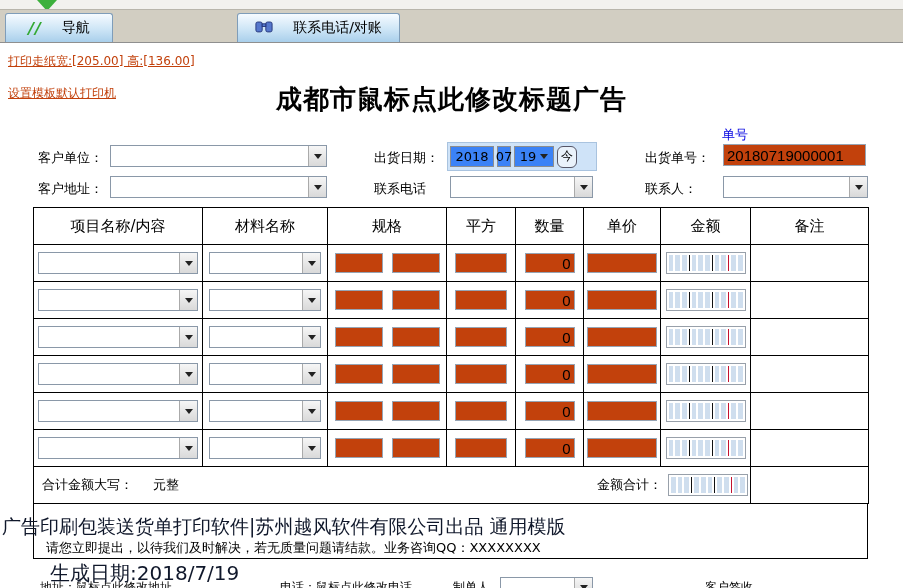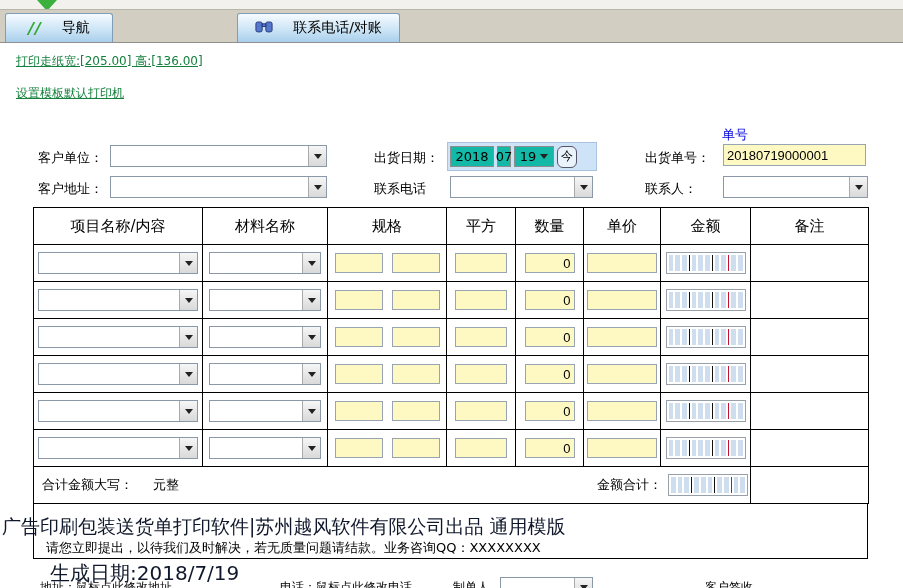--- a/index.html
+++ b/index.html
@@ -16,37 +16,37 @@
     gap:20px;font-size:14px;border:1px solid #7f9db9;border-bottom:none;border-radius:3px 3px 0 0;
     background:linear-gradient(180deg,#f6fbff,#cde5f6 55%,#a9cfeb);cursor:pointer;box-sizing:border-box;}
   .tab.active{top:1px;height:32px;background:linear-gradient(180deg,#fcd9d9,#f6a3a3);
     color:#001a8c;z-index:2;border-color:#b05050;}
   .tab.t1{left:5px;width:108px;}
   .tab.t2{left:113px;width:124px;}
   .tab.t3{left:237px;width:163px;}
   .nav-slashes{color:#33a833;font-weight:bold;font-style:italic;font-size:16px;letter-spacing:1px;}
 
   
-  .plink{display:block;position:absolute;left:16px;font-size:12px;color:#15803d;
+  .plink{display:block;position:absolute;left:8px;font-size:12px;color:#c2410c;
     text-decoration:underline;cursor:pointer;white-space:nowrap;}
   #page-title{position:absolute;left:0;right:0;top:82px;text-align:center;
     font-size:26px;font-weight:bold;letter-spacing:1px;cursor:pointer;}
 
   
   .lbl{position:absolute;font-size:13px;white-space:nowrap;}
   .cbx{position:absolute;display:flex;height:22px;border:1px solid #8a98a8;background:#fff;box-sizing:border-box;}
   .cbx input{flex:1;border:none;outline:none;min-width:0;font-size:13px;padding:0 3px;background:#fff;}
   .cbx .dbtn{width:17px;background:linear-gradient(#f6f6f6,#d9d9d9);border-left:1px solid #aaa;
     display:flex;align-items:center;justify-content:center;cursor:pointer;}
   .tri{width:0;height:0;border-left:4px solid transparent;border-right:4px solid transparent;border-top:5px solid #222;}
-  .tin{position:static;height:20px;border:1px solid #96a4b4;font-size:13px;box-sizing:border-box;padding:0 3px;background:#fef9c3;}
+  .tin{position:static;height:20px;border:1px solid #96a4b4;font-size:15px;box-sizing:border-box;padding:0 3px;background:#c2410c;}
   #order-no-input{position:absolute;left:723px;top:144px;width:143px;height:22px;}
   #date-panel{position:absolute;left:447px;top:142px;width:150px;height:29px;background:#cfe3f8;
     border:1px solid #a9c3df;display:flex;align-items:center;gap:3px;padding:0 2px;box-sizing:border-box;}
-  .seg{background:#14b8a6;border:1px solid #8d8d8d;height:21px;display:flex;align-items:center;
+  .seg{background:#3b82f6;border:1px solid #8d8d8d;height:21px;display:flex;align-items:center;
     justify-content:center;font-size:13px;box-sizing:border-box;cursor:pointer;}
   .seg.year{width:44px;}.seg.month{width:14px;}.seg.day{width:40px;gap:4px;}
   #today-btn{width:20px;height:22px;border:1px solid #556;border-radius:6px;background:#eaf2fb;
     font-size:12px;display:flex;align-items:center;justify-content:center;cursor:pointer;box-sizing:border-box;}
   #order-tag{position:absolute;left:722px;top:126px;font-size:13px;color:#0000e0;cursor:pointer;}
 
   
   #gridwrap{position:absolute;left:33px;top:207px;width:835px;}
   table{border-collapse:collapse;table-layout:fixed;width:835px;}
   th,td{border:1px solid #000;padding:0;overflow:hidden;}
@@ -104,20 +104,21 @@
           <rect x="8" y="4" width="4" height="3" fill="#5577cc" stroke="#223377"></rect>
         </svg>
       </span>
       <span>联系电话/对账</span>
     </div>
   </div>
 
   <a class="plink" style="top:53px">打印走纸宽:[205.00] 高:[136.00]</a>
   <a class="plink" style="top:85px">设置模板默认打印机</a>
 
+  <div id="page-title">成都市鼠标点此修改标题广告</div>
 
   <span class="lbl" style="left:38px;top:149px">客户单位：</span>
   <div class="cbx" style="left:110px;top:145px;width:217px">
     <input style="">
     <span class="dbtn">
         <i class="tri"></i>
       </span>
   </div>
 
   <span class="lbl" style="left:374px;top:149px">出货日期：</span>

